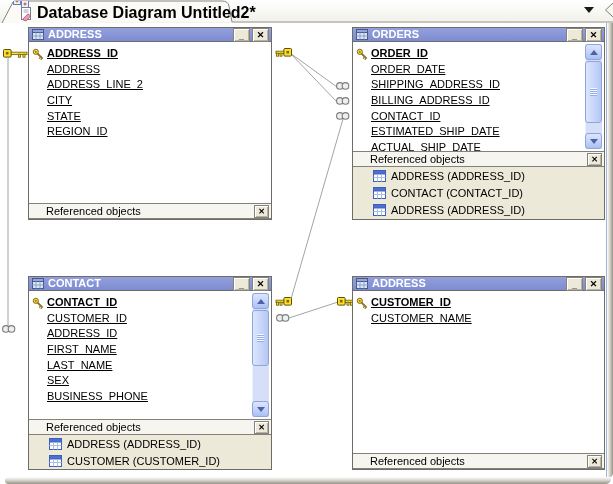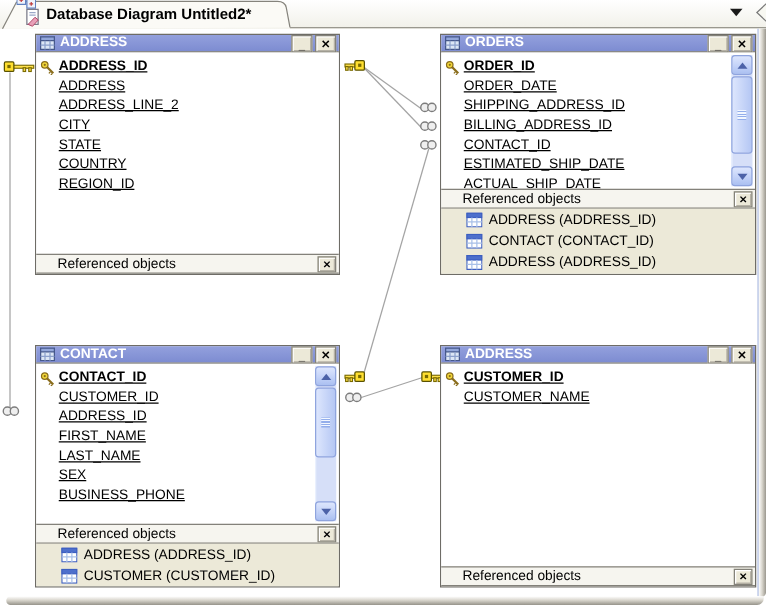--- a/index.html
+++ b/index.html
@@ -5,21 +5,21 @@
   html,body{margin:0;padding:0;background:#fff;}
   #app{position:relative;width:613px;height:484px;background:#fff;overflow:hidden;
        font-family:"Liberation Sans",sans-serif;font-size:11px;color:#000;}
 
   
   .tabstrip{position:absolute;left:0;top:0;width:613px;height:23px;
             background:linear-gradient(to bottom,#ffffff,#f1f0e9);}
   .tabshape{position:absolute;left:0;top:0;}
   .tab-doc-icon{position:absolute;left:19px;top:6px;}
   .partial-icon{position:absolute;left:13px;top:0;width:16px;height:9px;overflow:hidden;}
-  .tab-title{position:absolute;left:37px;top:4px;font-size:12px;font-weight:bold;white-space:nowrap;}
+  .tab-title{position:absolute;left:37px;top:4px;font-size:16px;font-weight:bold;white-space:nowrap;}
   .chevron-down{position:absolute;left:584px;top:7px;width:0;height:0;
                 border-left:5px solid transparent;border-right:5px solid transparent;
                 border-top:6px solid #1a1a1a;}
   .edge-tri{position:absolute;right:0;top:1px;}
 
   
   .edge-right{position:absolute;top:23px;right:0;width:6px;bottom:6px;
               background:linear-gradient(to right,#ffffff,#d9d6cd 45%,#96938a);
               border-radius:0 0 5px 0;}
   .inner-right{position:absolute;top:23px;right:6px;width:1px;bottom:7px;background:#a3b4dd;}
@@ -165,21 +165,20 @@
               <path d="M5.6 5.6 L10.6 10.6" stroke="#8a6d1c" stroke-width="1.8"></path>
               <path d="M8.3 9.5 L7.1 10.7 M9.7 10.9 L8.7 11.9" stroke="#8a6d1c" stroke-width="1.1"></path>
             </svg>
         </span>
         <span>ADDRESS_ID</span>
       </div>
       <div class="col-row"><span>ADDRESS</span></div>
       <div class="col-row"><span>ADDRESS_LINE_2</span></div>
       <div class="col-row"><span>CITY</span></div>
       <div class="col-row"><span>STATE</span></div>
-      <div class="col-row"><span>COUNTRY</span></div>
       <div class="col-row"><span>REGION_ID</span></div>
     </div>
     <div class="refbar">
       <span>Referenced objects</span>
       <span class="xbtn">✕</span>
     </div>
   </div>
 
   <div class="window" id="win-orders">
     <div class="titlebar">

